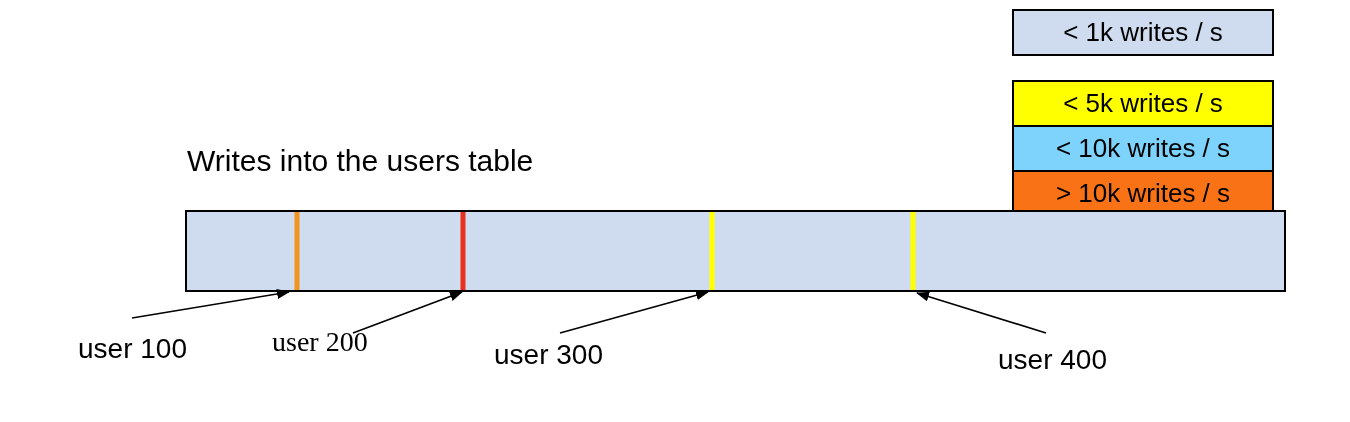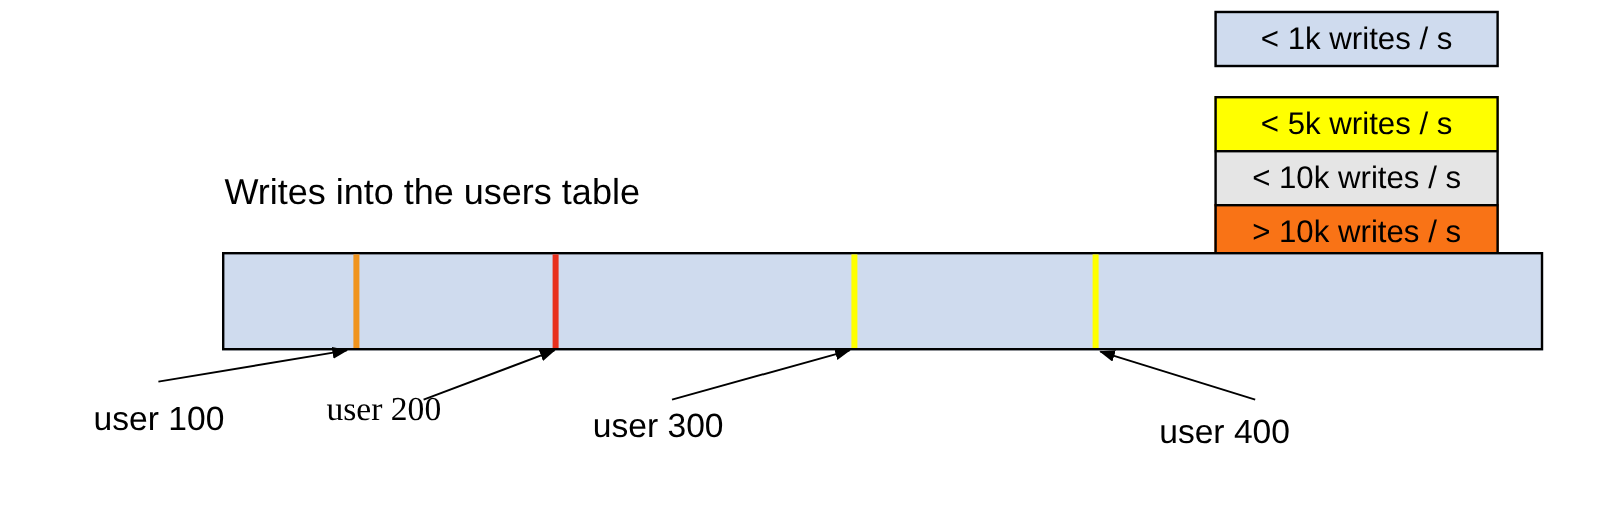--- a/index.html
+++ b/index.html
@@ -43,21 +43,21 @@
     bottom: 0;
     width: 5px;
     transform: translateX(-50%);
   }
 
   
   .legend {
     position: absolute;
     left: 1012px;
     top: 9px;
-    width: 237px;
+    width: 262px;
   }
   .legend-row {
     height: 47px;
     border: 2px solid #000000;
     box-sizing: border-box;
     display: flex;
     align-items: center;
     justify-content: center;
     font-size: 26px;
     white-space: nowrap;
@@ -67,21 +67,21 @@
   
   .user-label {
     position: absolute;
     font-size: 28px;
     line-height: 34px;
     white-space: nowrap;
   }
   #user-label-0 { left: 50px;  top: 332px; margin-left: 28px; }
   #user-label-1 { left: 272px; top: 325px; font-family: Liberation Serif, serif; }
   #user-label-2 { left: 494px; top: 338px; }
-  #user-label-3 { left: 966px; top: 343px; }
+  #user-label-3 { left: 998px; top: 343px; }
 
   
   .arrow-layer {
     position: absolute;
     left: 0; top: 0;
     width: 1350px;
     height: 422px;
     pointer-events: none;
   }
 </style>
@@ -90,21 +90,21 @@
 
 <div id="canvas">
 
   <div class="legend">
     <div class="legend-row" style="background-color: rgb(207, 219, 238);">
       <span>&lt; 1k writes / s</span>
     </div>
     <div class="legend-row" style="background-color: rgb(255, 255, 0); margin-top: 24px;">
       <span>&lt; 5k writes / s</span>
     </div>
-    <div class="legend-row" style="background-color: #e5e5e5;">
+    <div class="legend-row" style="background-color: #7dd3fc;">
       <span>&lt; 10k writes / s</span>
     </div>
     <div class="legend-row" style="background-color: #f97316;">
       <span>&gt; 10k writes / s</span>
     </div>
   </div>
 
   <div class="diagram-title">Writes into the users table</div>
 
   <div class="write-bar" style="background-color: rgb(207, 219, 238);">

